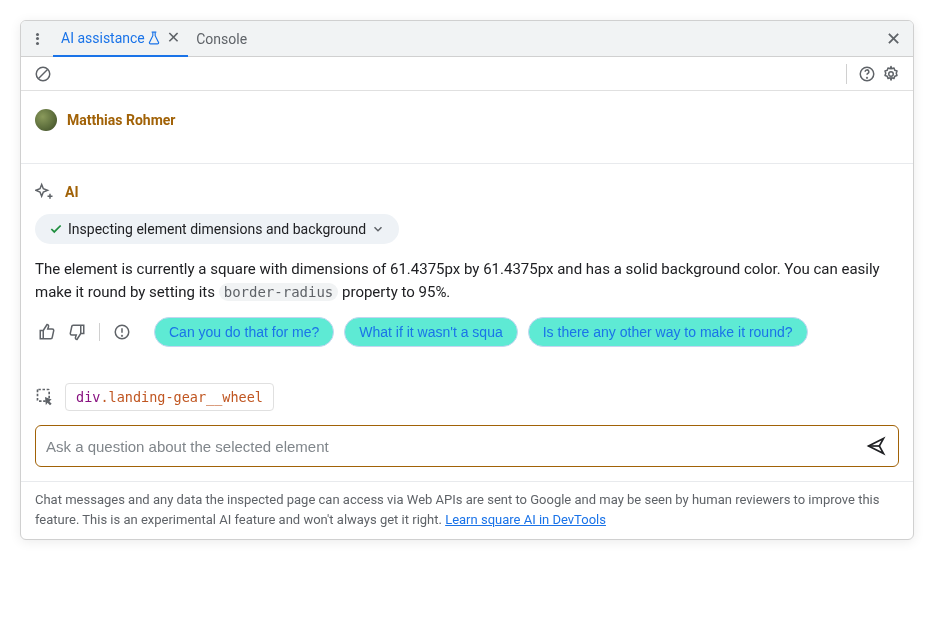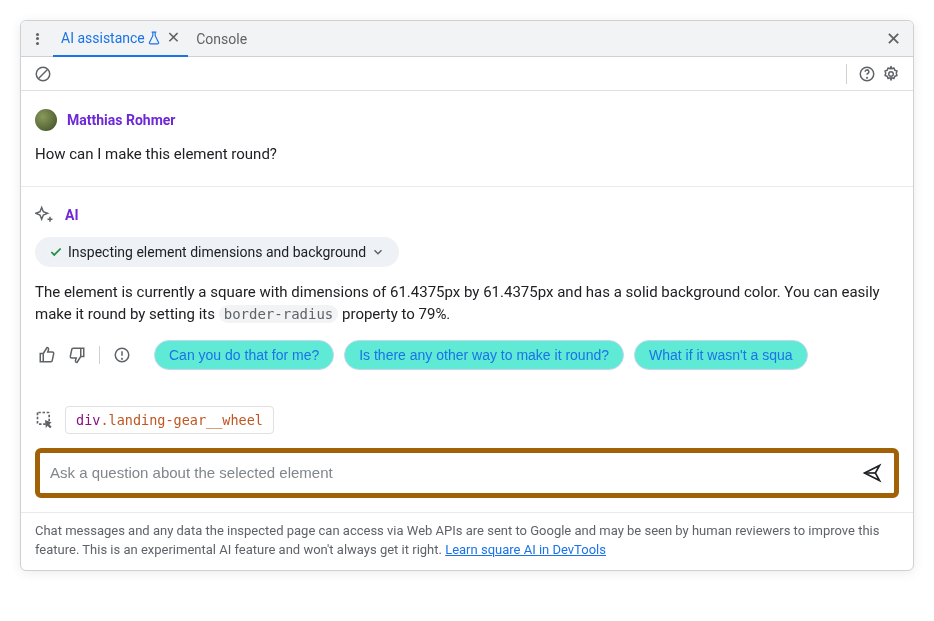--- a/index.html
+++ b/index.html
@@ -17,41 +17,41 @@
 
 .toolbar { display: flex; align-items: center; height: 34px; border-bottom: 1px solid #e0e0e0; padding: 0 10px; }
 .toolbar-spacer { flex: 1; }
 .toolbar-divider { width: 1px; height: 20px; background: #d0d0d0; margin: 0 8px; }
 .icon-btn { width: 24px; height: 24px; display: flex; align-items: center; justify-content: center; cursor: pointer; color: #5f6368; border-radius: 4px; }
 
 .chat { padding: 0; }
 .msg { padding: 18px 14px 20px; }
 .msg-head { display: flex; align-items: center; gap: 10px; margin-bottom: 12px; }
 .avatar { width: 22px; height: 22px; border-radius: 50%; background: radial-gradient(circle at 35% 35%, #8a9a5b 0%, #5a6b3a 60%, #3a4526 100%); }
-.author { font-weight: 700; font-size: 14px; color: #6d28d9; }
+.author { font-weight: 700; font-size: 14px; color: #a16207; }
 .msg-body { font-size: 15px; color: #202124; line-height: 1.5; }
 
 .sep { border: none; border-top: 1px solid #e8eaed; margin: 0; }
 
 .chip { display: inline-flex; align-items: center; gap: 5px; background: #eef2f6; border-radius: 18px; padding: 7px 14px; font-size: 14px; color: #202124; margin-bottom: 14px; cursor: pointer; }
 .codeword { font-family: ui-monospace, Menlo, Consolas, monospace; background: #f1f3f4; padding: 1px 5px; border-radius: 9px; font-size: 14px; color: #5f6368; }
 
 .feedback-row { display: flex; align-items: center; gap: 8px; margin-top: 14px; }
 .fb-icons { display: flex; align-items: center; gap: 6px; color: #5f6368; }
 .fb-div { width: 1px; height: 18px; background: #d0d0d0; margin: 0 4px; }
 .suggestions { display: flex; gap: 10px; margin-left: 12px; overflow: hidden; }
 .sugg { border: 1px solid #c4d5f0; color: #1a73e8; border-radius: 18px; padding: 6px 14px; font-size: 14px; white-space: nowrap; cursor: pointer; background: #5eead4; }
 
 .ctx-row { display: flex; align-items: center; gap: 10px; padding: 16px 14px 10px; }
 .ctx-chip { border: 1px solid #e0e0e0; border-radius: 4px; padding: 5px 10px; font-family: ui-monospace, Menlo, Consolas, monospace; font-size: 13.5px; cursor: pointer; }
 .ctx-chip .tag { color: #881280; }
 .ctx-chip .cls { color: #c05621; }
 
 .input-row { padding: 4px 14px 14px; }
-.input-wrap { display: flex; align-items: center; border: 5px solid #a16207; border-radius: 6px; padding: 8px 10px; gap: 16px; }
+.input-wrap { display: flex; align-items: center; border: 1px solid #a16207; border-radius: 6px; padding: 8px 10px; gap: 16px; }
 .input-wrap input { flex: 1; border: none; outline: none; font-size: 15px; color: #202124; background: transparent; }
 .input-wrap input::placeholder { color: #80868b; }
 
 .footer { border-top: 1px solid #e8eaed; padding: 8px 14px 10px; font-size: 13px; color: #5f6368; line-height: 1.5; }
 .footer a { color: #1a73e8; text-decoration: underline; cursor: pointer; }
 
 svg { display: block; }
 </style>
 </head>
 <body>
@@ -105,21 +105,20 @@
     </div>
   </div>
 
   <div class="chat">
 
     <div class="msg">
       <div class="msg-head">
         <div class="avatar"></div>
         <div class="author">Matthias Rohmer</div>
       </div>
-      <div class="msg-body">How can I make this element round?</div>
     </div>
 
     <hr class="sep">
 
     <div class="msg">
       <div class="msg-head">
         <span>
           <svg width="20" height="20" viewBox="0 0 24 24" fill="none" stroke="#5f6368" stroke-width="1.8">
               <path d="M8 3l2 5 5 2-5 2-2 5-2-5-5-2 5-2z"></path>
               <path d="M18 14v6M15 17h6"></path>
@@ -136,21 +135,21 @@
         </span>
         <span>Inspecting element dimensions and background</span>
         <span>
           <svg width="14" height="14" viewBox="0 0 24 24" fill="none" stroke="#5f6368" stroke-width="2.5">
               <path d="M6 9l6 6 6-6"></path>
             </svg>
         </span>
       </div>
 
       <div class="msg-body">
-        <span>The element is currently a square with dimensions of 61.4375px by 61.4375px and has a solid background color. You can easily make it round by setting its </span><span class="codeword">border-radius</span><span> property to 79%.</span>
+        <span>The element is currently a square with dimensions of 61.4375px by 61.4375px and has a solid background color. You can easily make it round by setting its </span><span class="codeword">border-radius</span><span> property to 95%.</span>
       </div>
 
       <div class="feedback-row">
         <div class="fb-icons">
           <div class="icon-btn">
             <svg width="18" height="18" viewBox="0 0 24 24" fill="none" stroke="#5f6368" stroke-width="2">
                 <path d="M7 10v11H3V10zM7 10l5-8c1.5 0 2.5 1.5 2 3l-1 3h6a2 2 0 0 1 2 2l-2 9a2 2 0 0 1-2 2H7"></path>
               </svg>
           </div>
           <div class="icon-btn">
@@ -162,22 +161,22 @@
           <div class="icon-btn">
             <svg width="18" height="18" viewBox="0 0 24 24" fill="none" stroke="#5f6368" stroke-width="2">
                 <circle cx="12" cy="12" r="9"></circle>
                 <path d="M12 7v6"></path>
                 <circle cx="12" cy="17" r="0.5" fill="#5f6368"></circle>
               </svg>
           </div>
         </div>
         <div class="suggestions">
           <button class="sugg">Can you do that for me?</button>
+          <button class="sugg">What if it wasn't a squa</button>
           <button class="sugg">Is there any other way to make it round?</button>
-          <button class="sugg">What if it wasn't a squa</button>
         </div>
       </div>
     </div>
 
     <div class="ctx-row">
       <span>
         <svg width="20" height="20" viewBox="0 0 24 24" fill="none" stroke="#5f6368" stroke-width="2" stroke-dasharray="3 2">
             <rect x="3" y="3" width="14" height="14" rx="1"></rect>
             <path d="M12 12l8 3-3 2 3 3-2 2-3-3-2 3z" fill="#5f6368" stroke-dasharray="0" stroke="none"></path>
           </svg>

